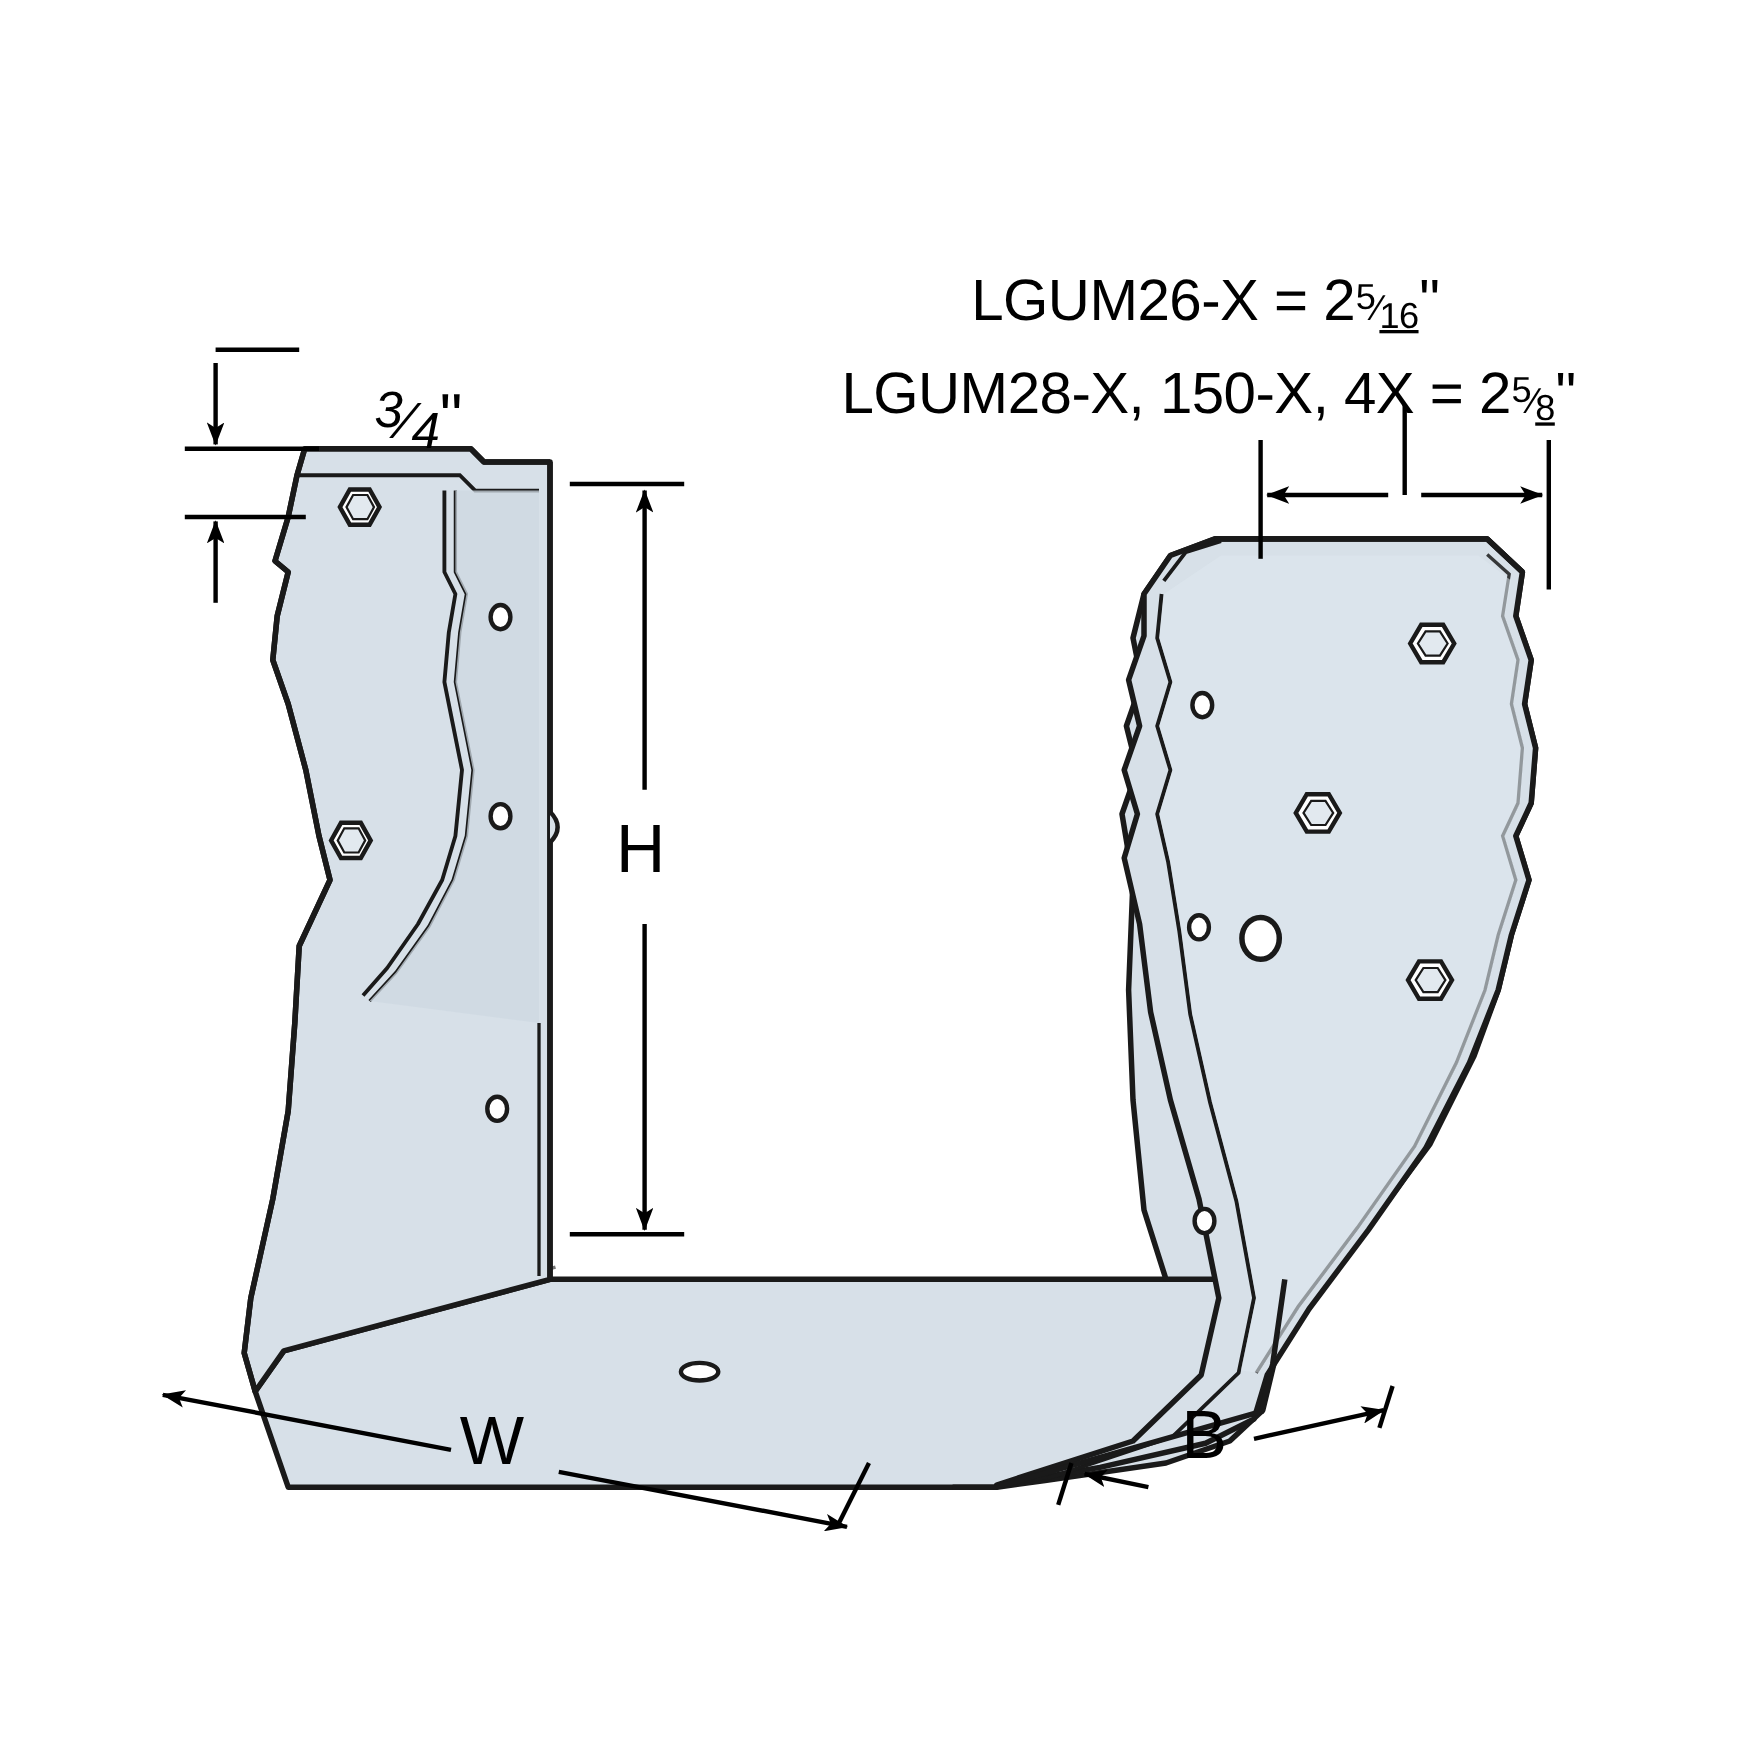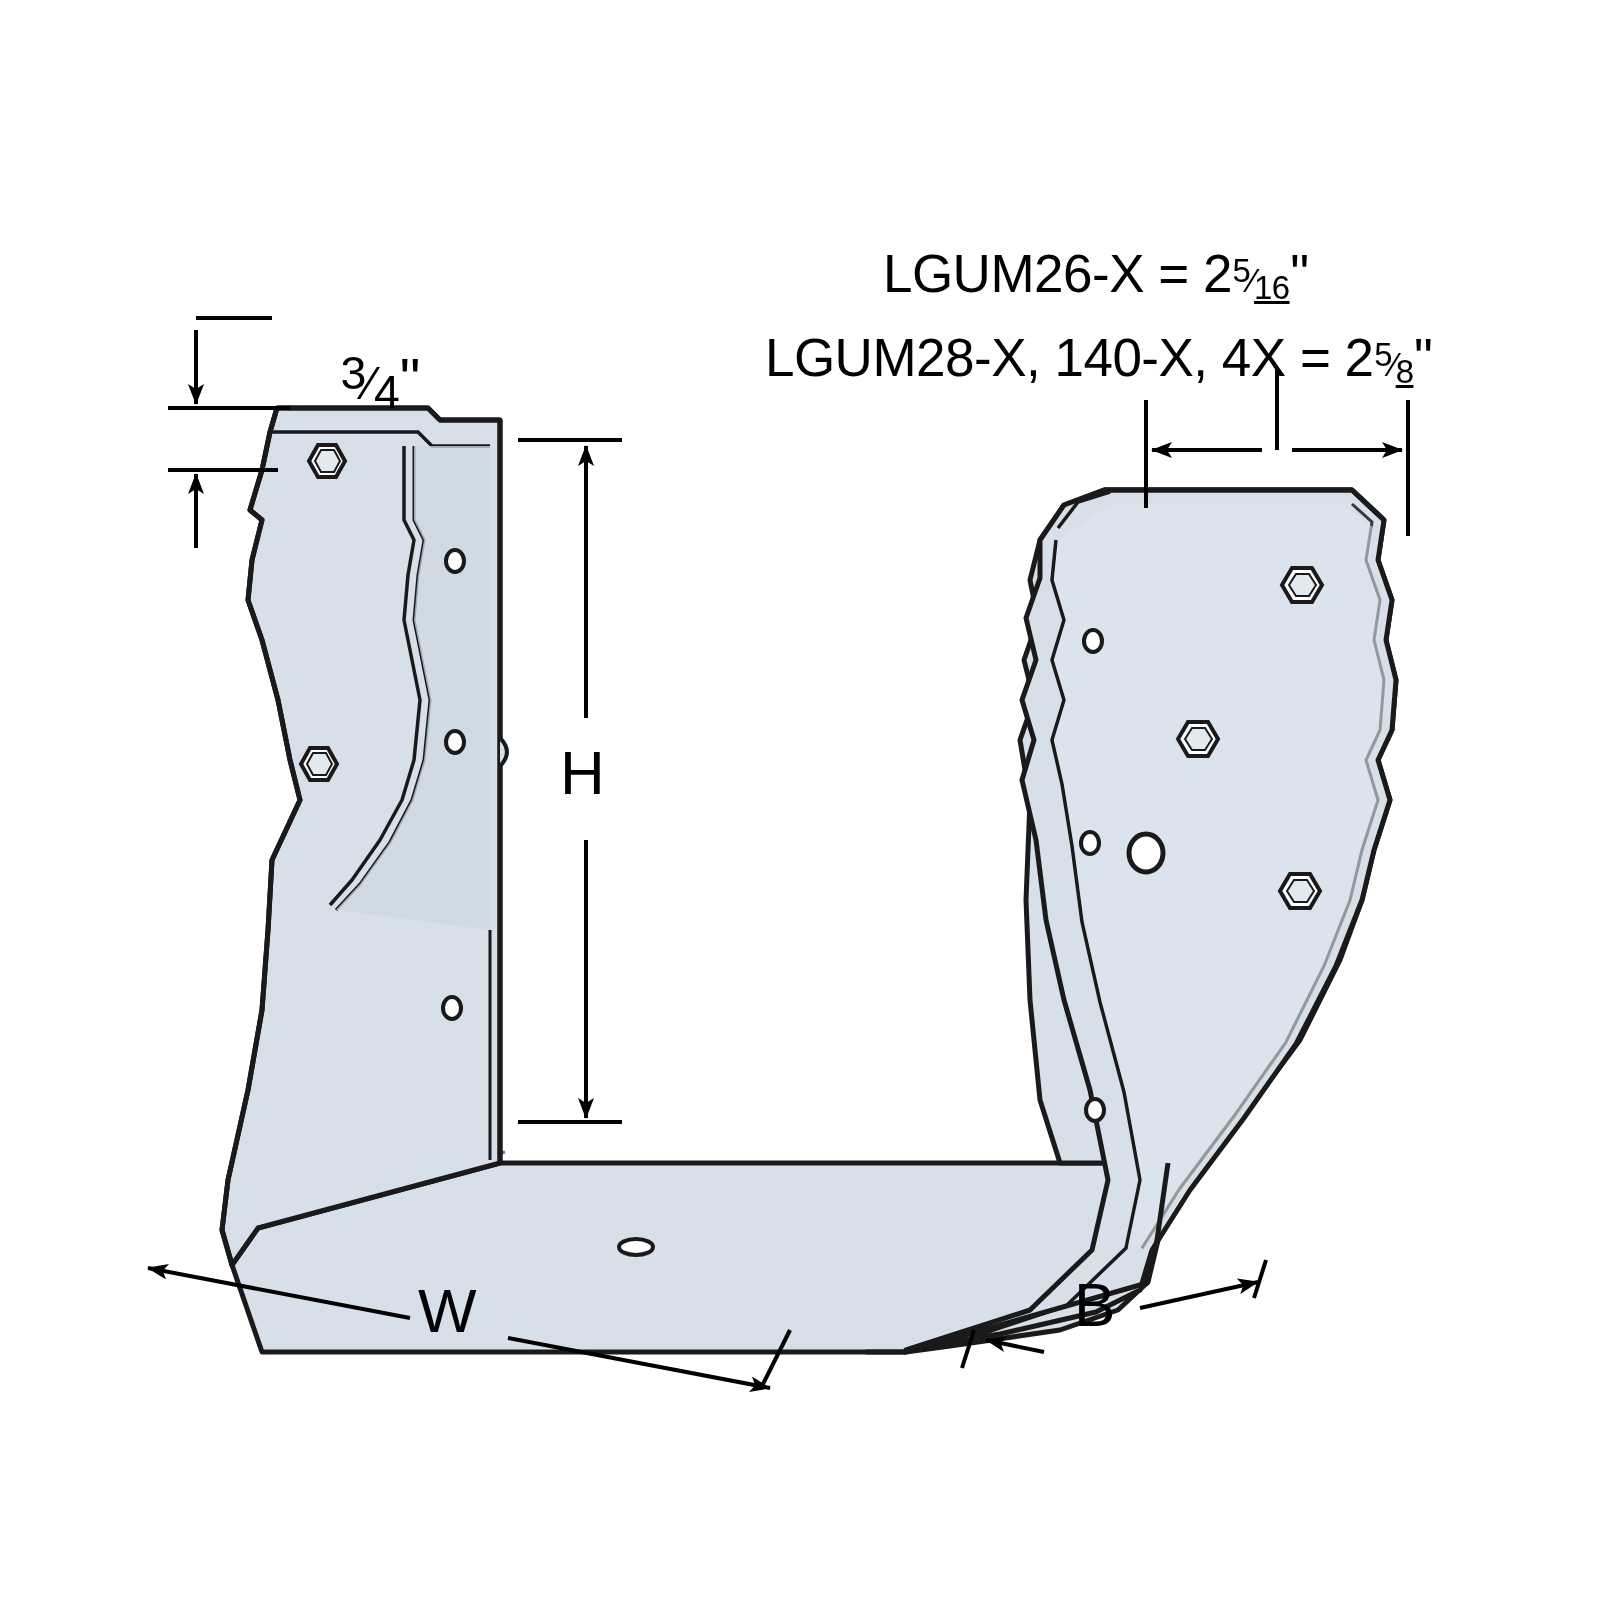--- a/index.html
+++ b/index.html
@@ -61,20 +61,21 @@
     position: relative;
     top: 0.22em;
     left: -0.02em;
     text-decoration: underline;
   }
   .frac-large {
     display: inline-block;
     position: relative;
     font-size: 0.80em;
     line-height: 1;
+    font-style: italic;
   }
   .frac-large .num {
     position: relative;
     top: -0.22em;
   }
   .frac-large .den {
     position: relative;
     top: 0.20em;
   }
 </style>
@@ -400,21 +401,21 @@
       </g>
 
     </g>
   </svg>
 
   <div class="label title-line" style="left:826px; top:190px;">
     <span>LGUM26-X</span><span> </span><span>=</span><span> </span><span>2</span><span class="frac"><span class="num">5</span><span class="slash">⁄</span><span class="den">16</span></span><span>"</span>
   </div>
 
   <div class="label title-line" style="left:708px; top:274px;">
-    <span>LGUM28-X, 140-X, 4X</span><span> </span><span>=</span><span> </span><span>2</span><span class="frac"><span class="num">5</span><span class="slash">⁄</span><span class="den">8</span></span><span>"</span>
+    <span>LGUM28-X, 150-X, 4X</span><span> </span><span>=</span><span> </span><span>2</span><span class="frac"><span class="num">5</span><span class="slash">⁄</span><span class="den">8</span></span><span>"</span>
   </div>
 
   <div class="label" style="left:276px; top:288px; font-size:58px;">
     <span class="frac-large"><span class="num">3</span><span>⁄</span><span class="den">4</span></span><span>"</span>
   </div>
 
   <div class="label dim-letter" style="left:560px; top:740px;">H</div>
 
   <div class="label dim-letter" style="left:418px; top:1278px;">W</div>
 

